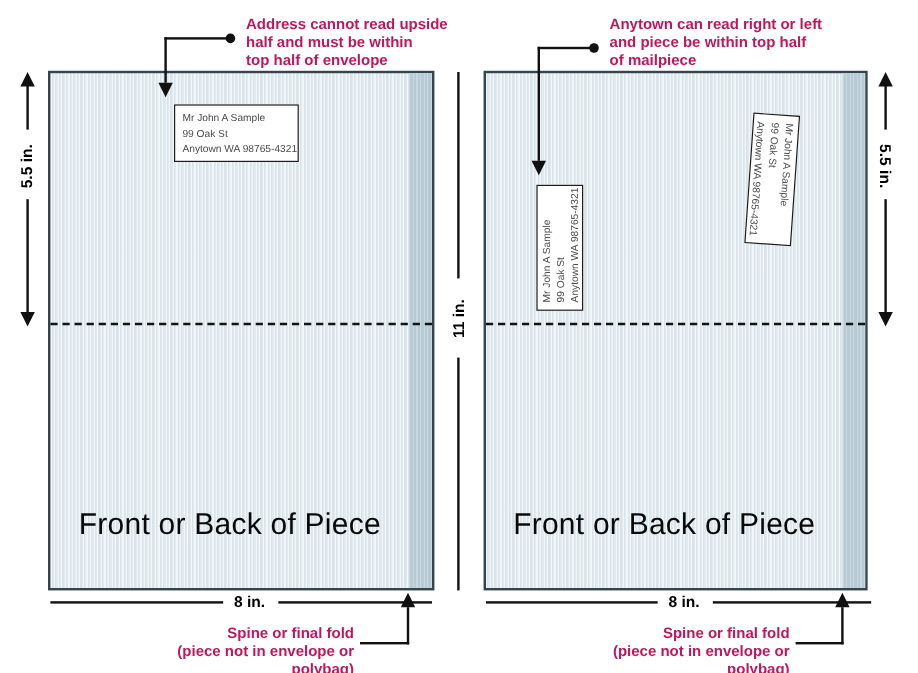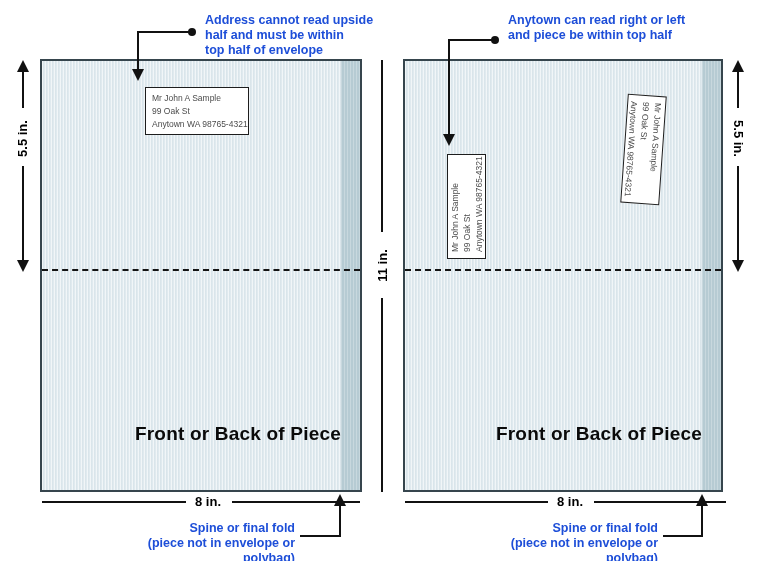--- a/index.html
+++ b/index.html
@@ -17,38 +17,38 @@
       transparent 2px, transparent 3px);
   }
   .spine{
     position:absolute;top:0;bottom:0;right:0;width:19px;
     background-color:var(--spine-stripe,#b6cbd3);
     background-image:repeating-linear-gradient(90deg,
       rgba(255,255,255,.25) 0px, rgba(255,255,255,.25) 1px, transparent 1px, transparent 3px);
   }
   .fold{position:absolute;left:0;right:0;top:208px;border-top:2px dashed #141414;z-index:3;}
   .caption{
-    position:absolute;left:0;top:362px;width:calc(100% - 19px);text-align:right;
-    font-weight:bold;font-size:19px;letter-spacing:.2px;color:#0a0a0a;z-index:2;
+    position:absolute;left:0;top:362px;width:calc(100% - 19px);text-align:center;
+    font-weight:normal;font-size:25px;letter-spacing:.2px;color:#0a0a0a;z-index:2;
   }
   .addr{
     position:absolute;box-sizing:border-box;background:#fff;border:1px solid #1d1d1d;
     color:var(--address-text,#4c4c4c);font-size:8.5px;line-height:1.5;
     padding:4px 6px;white-space:nowrap;z-index:4;
   }
   .addr-main{left:103px;top:26px;width:104px;height:48px;}
   .rot-wrap{position:absolute;z-index:4;}
   .rot-wrap .addr{line-height:1.4;padding:2px 6px;}
   .hline{position:absolute;height:2px;background:var(--ink,#111);z-index:5;}
   .vline{position:absolute;width:2px;background:var(--ink,#111);z-index:5;}
   .dot{position:absolute;width:8px;height:8px;border-radius:50%;background:var(--ink,#111);z-index:5;}
   .arr{position:absolute;width:0;height:0;z-index:6;}
   .arr-down{border-left:6px solid transparent;border-right:6px solid transparent;border-top:12px solid var(--ink,#111);}
   .arr-up{border-left:6px solid transparent;border-right:6px solid transparent;border-bottom:12px solid var(--ink,#111);}
-  .note{position:absolute;font-weight:bold;font-size:12.5px;line-height:15px;color:#1d4ed8;z-index:5;}
+  .note{position:absolute;font-weight:bold;font-size:12.5px;line-height:15px;color:#be185d;z-index:5;}
   .note-right{text-align:right;}
   .dim{position:absolute;font-weight:bold;font-size:13px;color:#000;text-align:center;z-index:5;white-space:nowrap;}
   .rot-ccw{transform:rotate(-90deg);}
   .rot-cw{transform:rotate(90deg);}
 </style>
 </head>
 <body>
 
 <div class="stage">
 
@@ -92,20 +92,21 @@
     <div>top half of envelope</div>
   </div>
   <div class="dot" style="left:188px;top:28px;"></div>
   <div class="hline" style="left:137px;top:31px;width:53px;"></div>
   <div class="vline" style="left:137px;top:31px;height:38px;"></div>
   <div class="arr arr-down" style="left:132px;top:69px;"></div>
 
   <div class="note" style="left:508px;top:13px;">
     <div>Anytown can read right or left</div>
     <div>and piece be within top half</div>
+    <div>of mailpiece</div>
   </div>
   <div class="dot" style="left:491px;top:36px;"></div>
   <div class="hline" style="left:448px;top:39px;width:45px;"></div>
   <div class="vline" style="left:448px;top:39px;height:95px;"></div>
   <div class="arr arr-down" style="left:443px;top:134px;"></div>
 
   <div class="arr arr-up" style="left:17px;top:60px;"></div>
   <div class="vline" style="left:22px;top:70px;height:38px;"></div>
   <div class="dim rot-ccw" style="left:-7px;top:131px;width:58px;">5.5 in.</div>
   <div class="vline" style="left:22px;top:166px;height:96px;"></div>

